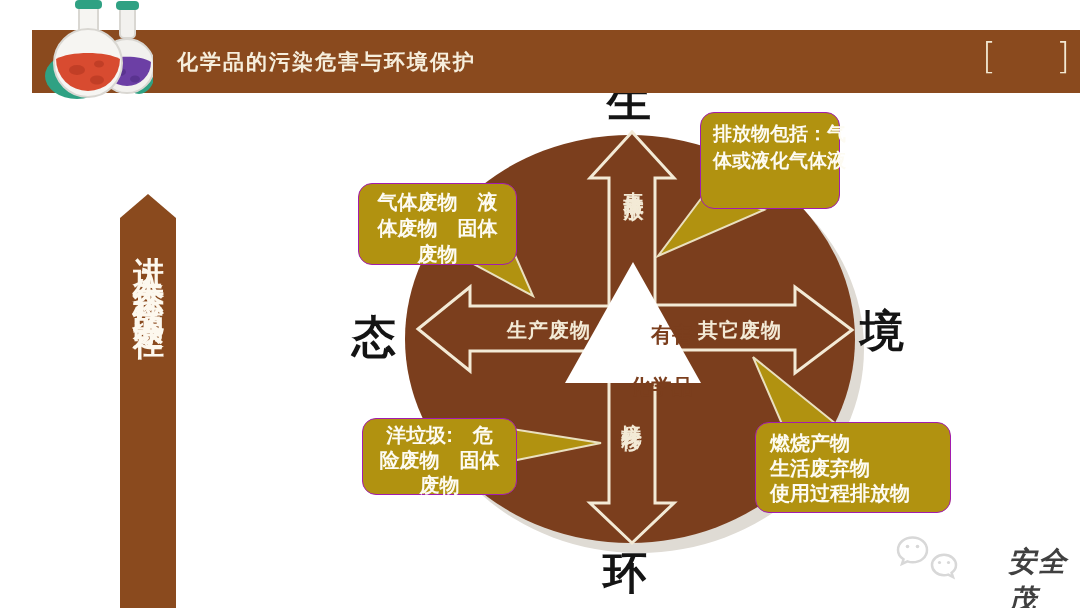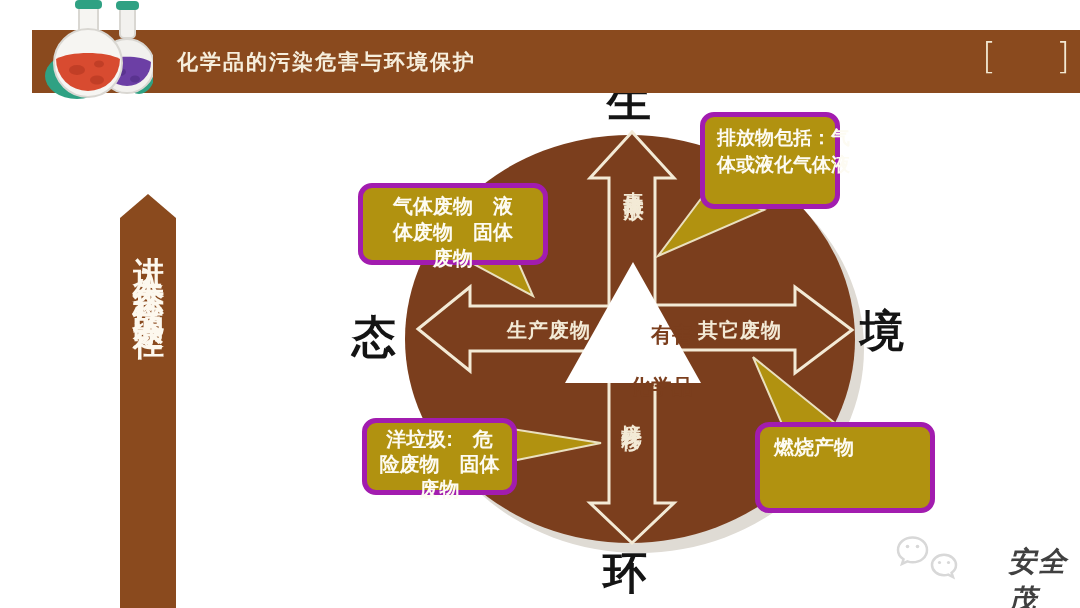--- a/index.html
+++ b/index.html
@@ -45,28 +45,28 @@
   .tri-1{left:573px;top:321px;}
   .tri-2{left:573px;top:345px;margin-top:28px;}
   
   .corner{position:absolute;font-size:44px;font-weight:bold;color:#141414;z-index:3;line-height:46px;}
   .corner-top{left:607px;top:78px;}
   .corner-left{left:352px;top:314px;}
   .corner-right{left:860px;top:308px;}
   .corner-bottom{left:603px;top:550px;}
   
   .callout{
-    position:absolute;background:#B19210;border:5px solid #a21caf;border-radius:14px;
+    position:absolute;background:#B19210;border:1px solid #a21caf;border-radius:14px;
     color:#FDFBF2;font-weight:bold;z-index:4;white-space:nowrap;
   }
   .callout div{white-space:nowrap;}
   .co-tr{left:700px;top:112px;width:140px;height:97px;font-size:19px;line-height:27px;padding:7px 0 0 12px;text-align:left;box-sizing:border-box;}
-  .co-ml{left:358px;top:183px;width:190px;height:82px;font-size:20px;line-height:26px;padding-top:5px;text-align:center;box-sizing:border-box;}
+  .co-ml{left:358px;top:183px;width:159px;height:82px;font-size:20px;line-height:26px;padding-top:5px;text-align:center;box-sizing:border-box;}
   .co-bl{left:362px;top:418px;width:155px;height:77px;font-size:20px;line-height:25px;padding-top:4px;text-align:center;box-sizing:border-box;}
-  .co-br{left:755px;top:422px;width:180px;height:91px;font-size:20px;line-height:25px;padding:8px 0 0 14px;text-align:left;box-sizing:border-box;}
+  .co-br{left:755px;top:422px;width:196px;height:91px;font-size:20px;line-height:25px;padding:8px 0 0 14px;text-align:left;box-sizing:border-box;}
   
   .wm-icon{position:absolute;left:896px;top:536px;z-index:5;}
   .wm-text{position:absolute;left:1008px;top:543px;font-size:28px;font-weight:bold;color:#404040;z-index:5;letter-spacing:2px;font-style:italic;}
 </style>
 </head>
 <body>
 
 <div class="slide">
 
   <div class="header-bar">
@@ -140,20 +140,22 @@
     <div>体废物　固体</div>
     <div>废物</div>
   </div>
   <div class="callout co-bl">
     <div>洋垃圾:　危</div>
     <div>险废物　固体</div>
     <div>废物</div>
   </div>
   <div class="callout co-br">
     <div>燃烧产物</div>
+    <div>生活废弃物</div>
+    <div>使用过程排放物</div>
   </div>
 
   <svg class="wm-icon" width="62" height="46" viewBox="0 0 62 46">
     <g fill="#FFFFFF" stroke="#D8D8D8" stroke-width="2.5">
       <path d="M31 14 C31 6.8 24.5 1.5 16.5 1.5 C8.5 1.5 2 6.8 2 14 C2 18.2 4.2 21.2 7.5 23.3 L6 28 L11.5 25.4 C13 25.9 14.8 26.3 16.5 26.3 C24.5 26.3 31 21.2 31 14 Z"></path>
       <path d="M60 29 C60 23.2 54.6 18.8 48 18.8 C41.4 18.8 36 23.2 36 29 C36 34.8 41.4 39.2 48 39.2 C49.5 39.2 50.9 39 52.2 38.6 L57 41 L55.6 36.8 C58.3 34.9 60 32.2 60 29 Z"></path>
     </g>
     <g fill="#D8D8D8" stroke="none">
       <circle cx="11.5" cy="10.5" r="1.8"></circle>
       <circle cx="21.5" cy="10.5" r="1.8"></circle>

